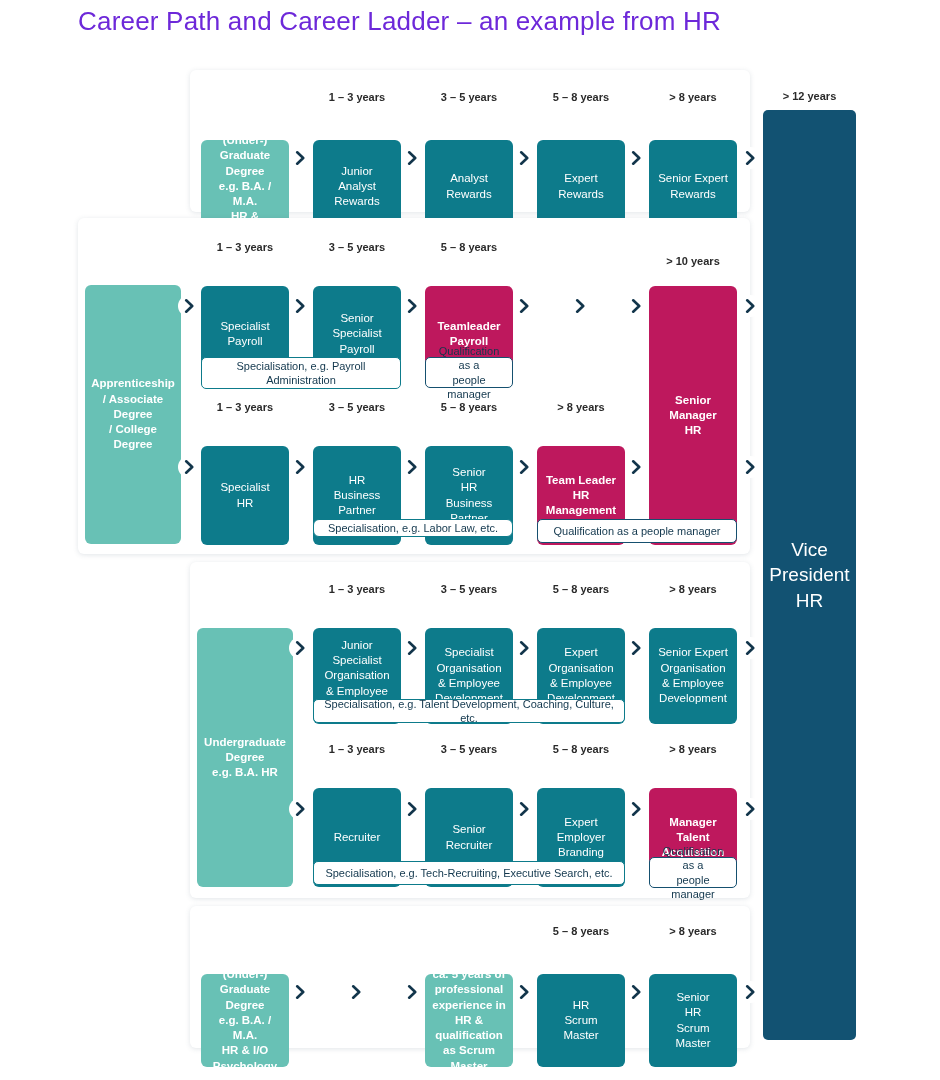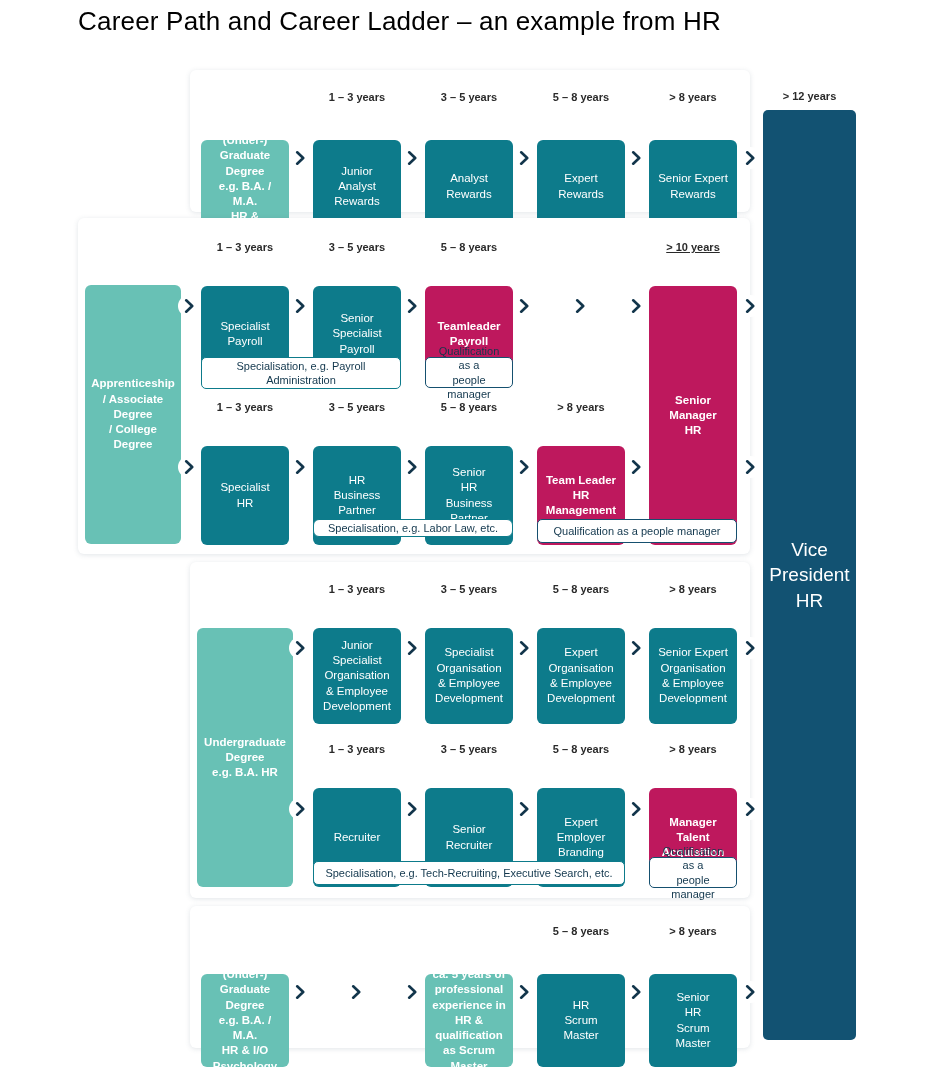--- a/index.html
+++ b/index.html
@@ -10,21 +10,21 @@
     font-family: "Liberation Sans", sans-serif;
     overflow: hidden;
   }
   .page { position: relative; width: 940px; height: 1080px; }
 
   .title {
     position: absolute;
     left: 78px; top: 6px;
     font-size: 26px;
     font-weight: 400;
-    color: #000000;
+    color: #6d28d9;
     letter-spacing: 0.2px;
     white-space: nowrap;
   }
 
   
   .panel {
     position: absolute;
     background: #ffffff;
     border-radius: 6px;
     box-shadow: 0 1px 5px rgba(80,100,120,0.17);
@@ -159,21 +159,21 @@
 
   <div class="years" style="left:313px; top:241px; width:88px;">3 – 5 years</div>
   <div class="box teal" style="left:313px; top:258px; width:88px; height:96px;">Senior<br>Specialist<br>Payroll</div>
 
   <div class="years" style="left:425px; top:241px; width:88px;">5 – 8 years</div>
   <div class="box navy" style="left:425px; top:258px; width:88px; height:96px;">Teamleader<br>Payroll</div>
 
   <div class="caption" style="left:201px; top:357px; width:200px; height:32px;">Specialisation, e.g. Payroll Administration</div>
   <div class="caption navy-b" style="left:425px; top:357px; width:88px; height:31px;">Qualification as a<br>people manager</div>
 
-  <div class="years" style="left:649px; top:241px; width:88px;text-decoration:underline;">&gt; 10 years</div>
+  <div class="years" style="left:649px; top:255px; width:88px;">&gt; 10 years</div>
   <div class="box navy" style="left:649px; top:258px; width:88px; height:259px;">Senior<br>Manager<br>HR</div>
 
   <div class="years" style="left:201px; top:401px; width:88px;">1 – 3 years</div>
   <div class="box teal" style="left:201px; top:418px; width:88px; height:99px;">Specialist<br>HR</div>
 
   <div class="years" style="left:313px; top:401px; width:88px;">3 – 5 years</div>
   <div class="box teal" style="left:313px; top:418px; width:88px; height:99px;">HR<br>Business<br>Partner</div>
 
   <div class="years" style="left:425px; top:401px; width:88px;">5 – 8 years</div>
   <div class="box teal" style="left:425px; top:418px; width:88px; height:99px;">Senior<br>HR<br>Business<br>Partner</div>
@@ -193,20 +193,21 @@
 
   <div class="years" style="left:425px; top:583px; width:88px;">3 – 5 years</div>
   <div class="box teal" style="left:425px; top:600px; width:88px; height:96px;">Specialist<br>Organisation<br>&amp; Employee<br>Development</div>
 
   <div class="years" style="left:537px; top:583px; width:88px;">5 – 8 years</div>
   <div class="box teal" style="left:537px; top:600px; width:88px; height:96px;">Expert<br>Organisation<br>&amp; Employee<br>Development</div>
 
   <div class="years" style="left:649px; top:583px; width:88px;">&gt; 8 years</div>
   <div class="box teal" style="left:649px; top:600px; width:88px; height:96px;">Senior Expert<br>Organisation<br>&amp; Employee<br>Development</div>
 
+  <div class="caption" style="left:313px; top:699px; width:312px; height:24px;">Specialisation, e.g. Talent Development, Coaching, Culture, etc.</div>
 
   <div class="years" style="left:313px; top:743px; width:88px;">1 – 3 years</div>
   <div class="box teal" style="left:313px; top:760px; width:88px; height:99px;">Recruiter</div>
 
   <div class="years" style="left:425px; top:743px; width:88px;">3 – 5 years</div>
   <div class="box teal" style="left:425px; top:760px; width:88px; height:99px;">Senior<br>Recruiter</div>
 
   <div class="years" style="left:537px; top:743px; width:88px;">5 – 8 years</div>
   <div class="box teal" style="left:537px; top:760px; width:88px; height:99px;">Expert<br>Employer<br>Branding</div>
 

